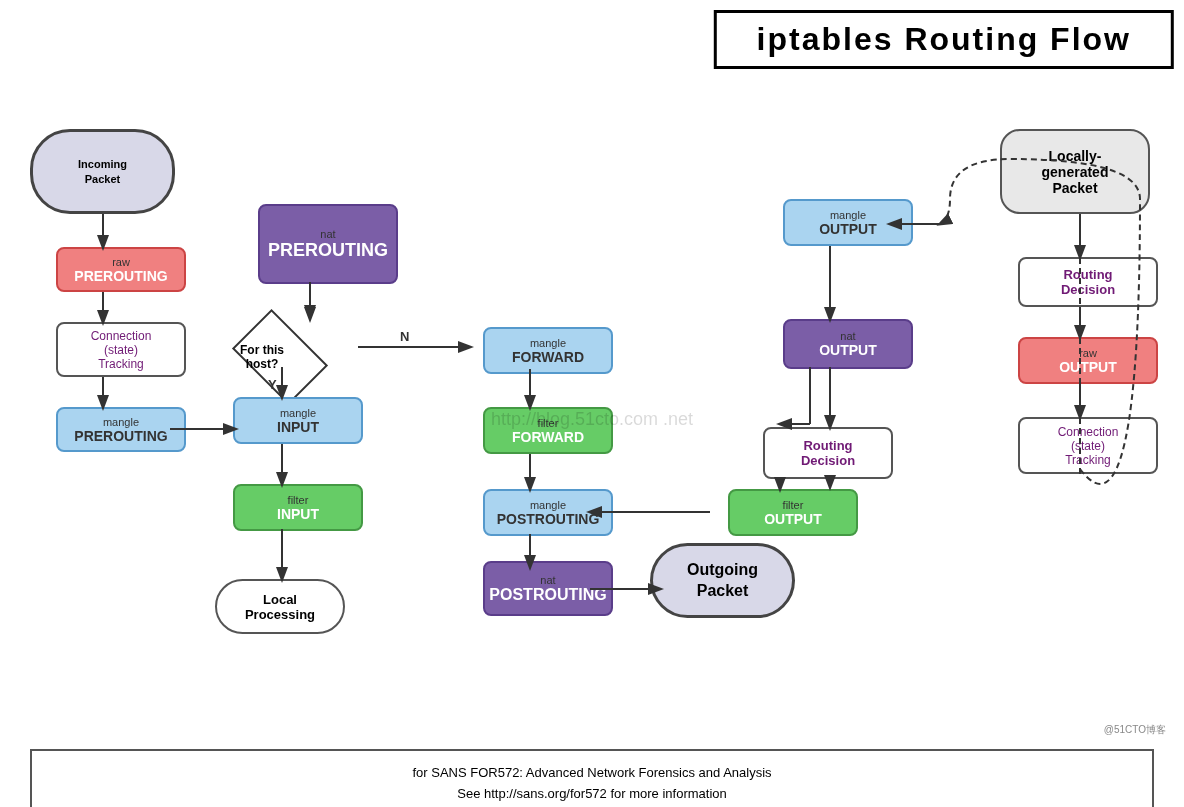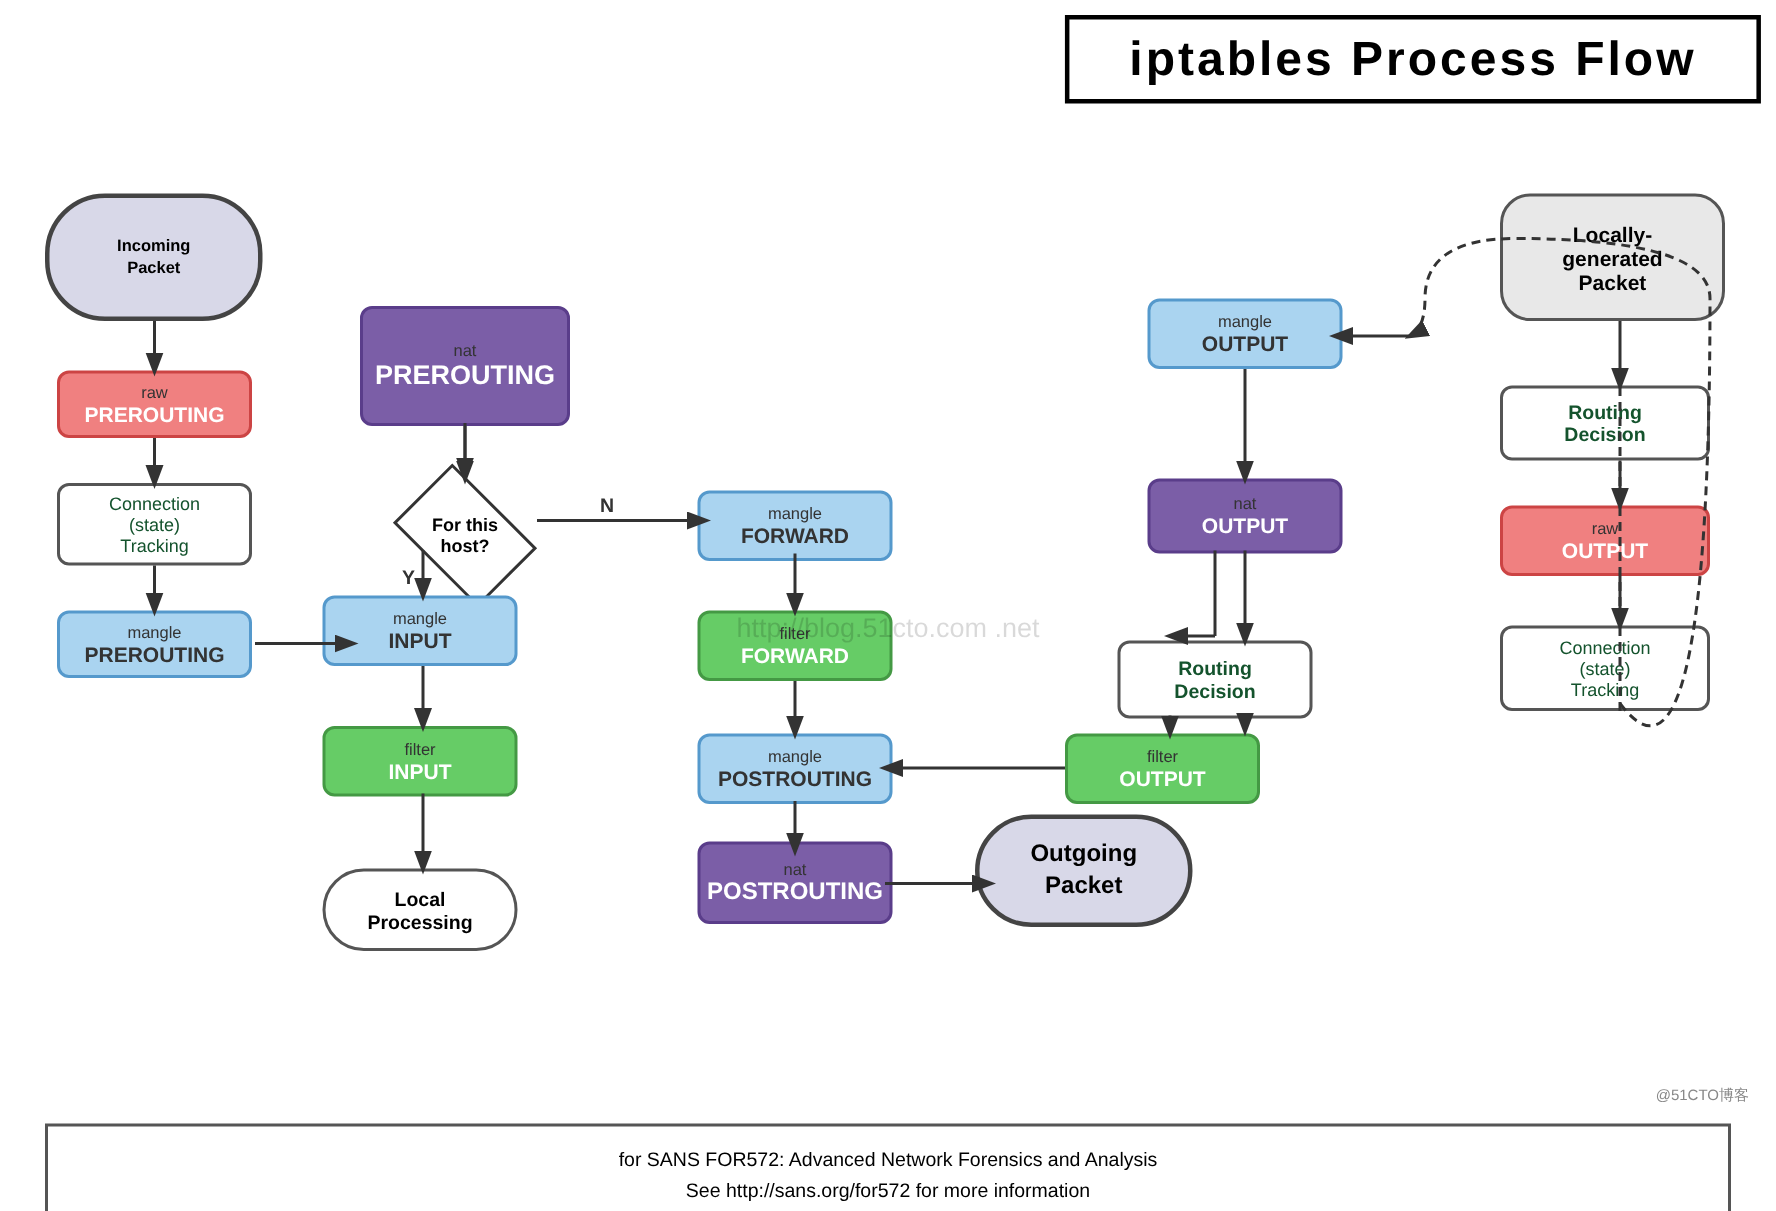--- a/index.html
+++ b/index.html
@@ -39,35 +39,36 @@
     .box {
       position: absolute;
       border: 2px solid #555;
       border-radius: 8px;
       text-align: center;
       display: flex;
       flex-direction: column;
       align-items: center;
       justify-content: center;
       font-size: 13px;
+      margin-left: 18px;
     }
     .box .sub-label {
       font-size: 11px;
       color: #333;
     }
     .box .main-label {
       font-size: 14px;
       font-weight: bold;
     }
     
     .purple { background: #7b5ea7; color: #fff; border-color: #5a3d8a; }
     .light-blue { background: #aad4f0; color: #333; border-color: #5599cc; }
     .green { background: #66cc66; color: #fff; border-color: #449944; }
     .red-pink { background: #f08080; color: #fff; border-color: #cc4444; }
-    .white-box { background: #fff; color: #14532d; border-color: #555; }
+    .white-box { background: #fff; color: #701a75; border-color: #555; }
     
     .arrows-svg {
       position: absolute;
       top: 0; left: 0;
       width: 100%;
       height: 100%;
       pointer-events: none;
       z-index: 5;
     }
     
@@ -113,21 +114,21 @@
       padding: 8px;
     }
   </style>
 </head>
 <body>
 
 <div class="main-container">
 
   <div style="text-align:center; margin-bottom:10px;">
     <div class="title-box">
-      <span>iptables  Process Flow</span>
+      <span>iptables  Routing Flow</span>
     </div>
   </div>
 
   <div class="flow-area">
 
     <div class="watermark">http://blog.51cto.com .net</div>
 
     <svg class="arrows-svg">
 
       <defs>
@@ -218,21 +219,21 @@
       <span class="sub-label">mangle</span>
       <span class="main-label">PREROUTING</span>
     </div>
 
     <div class="box purple" style="left:230px; top:105px; width:140px; height:80px;">
       <span class="sub-label">nat</span>
       <span class="main-label" style="font-size:18px;">PREROUTING</span>
     </div>
 
     <div style="position:absolute; left:230px; top:218px; width:140px; height:80px;
-                display:flex; align-items:center; justify-content:center;">
+                display:flex; align-items:center; justify-content:flex-start;">
       <div style="width:80px; height:56px; background:#fff; border:2px solid #333; transform:rotate(45deg);"></div>
       <div style="position:absolute; text-align:center; font-size:12px; font-weight:bold; line-height:1.2;">
         <span style="white-space:pre-line;">For this
 host?</span>
       </div>
     </div>
 
     <div class="box light-blue" style="left:205px; top:298px; width:130px; height:47px;">
       <span class="sub-label">mangle</span>
       <span class="main-label">INPUT</span>

